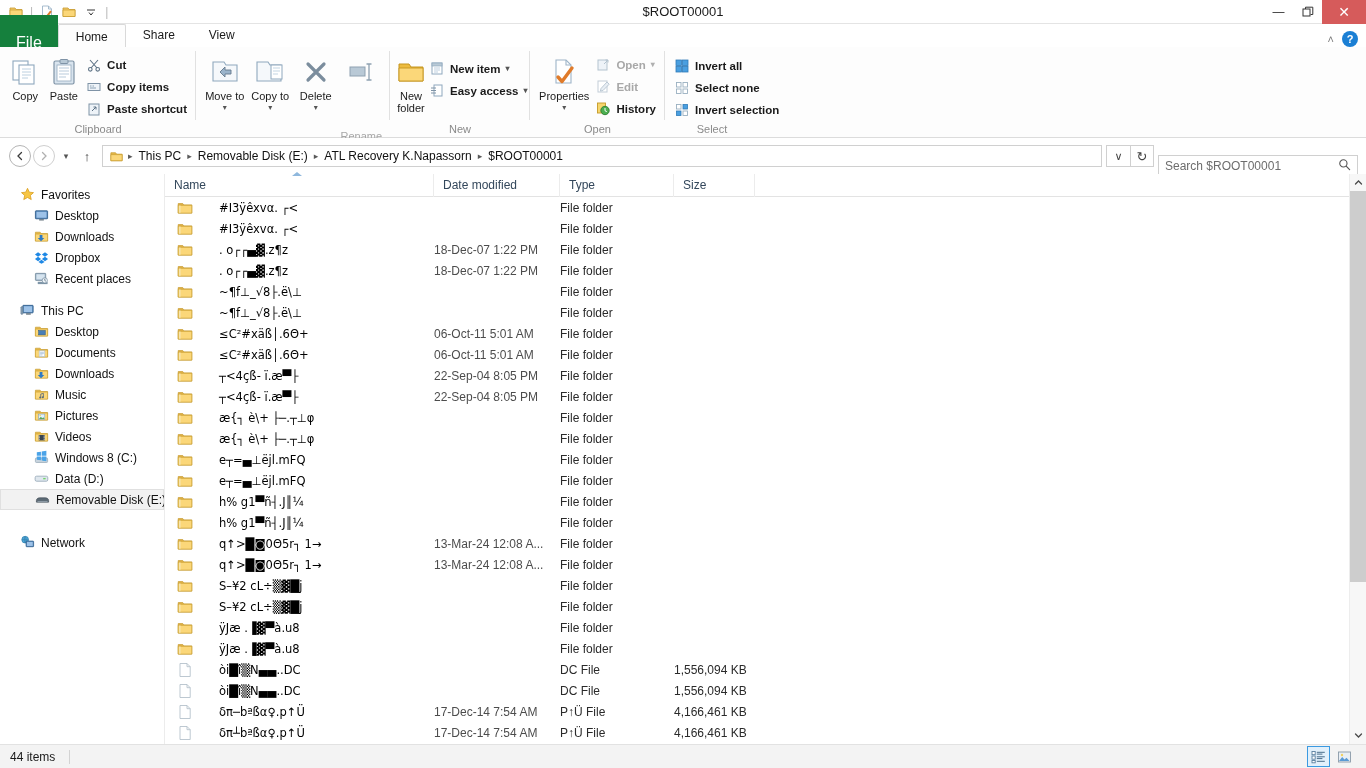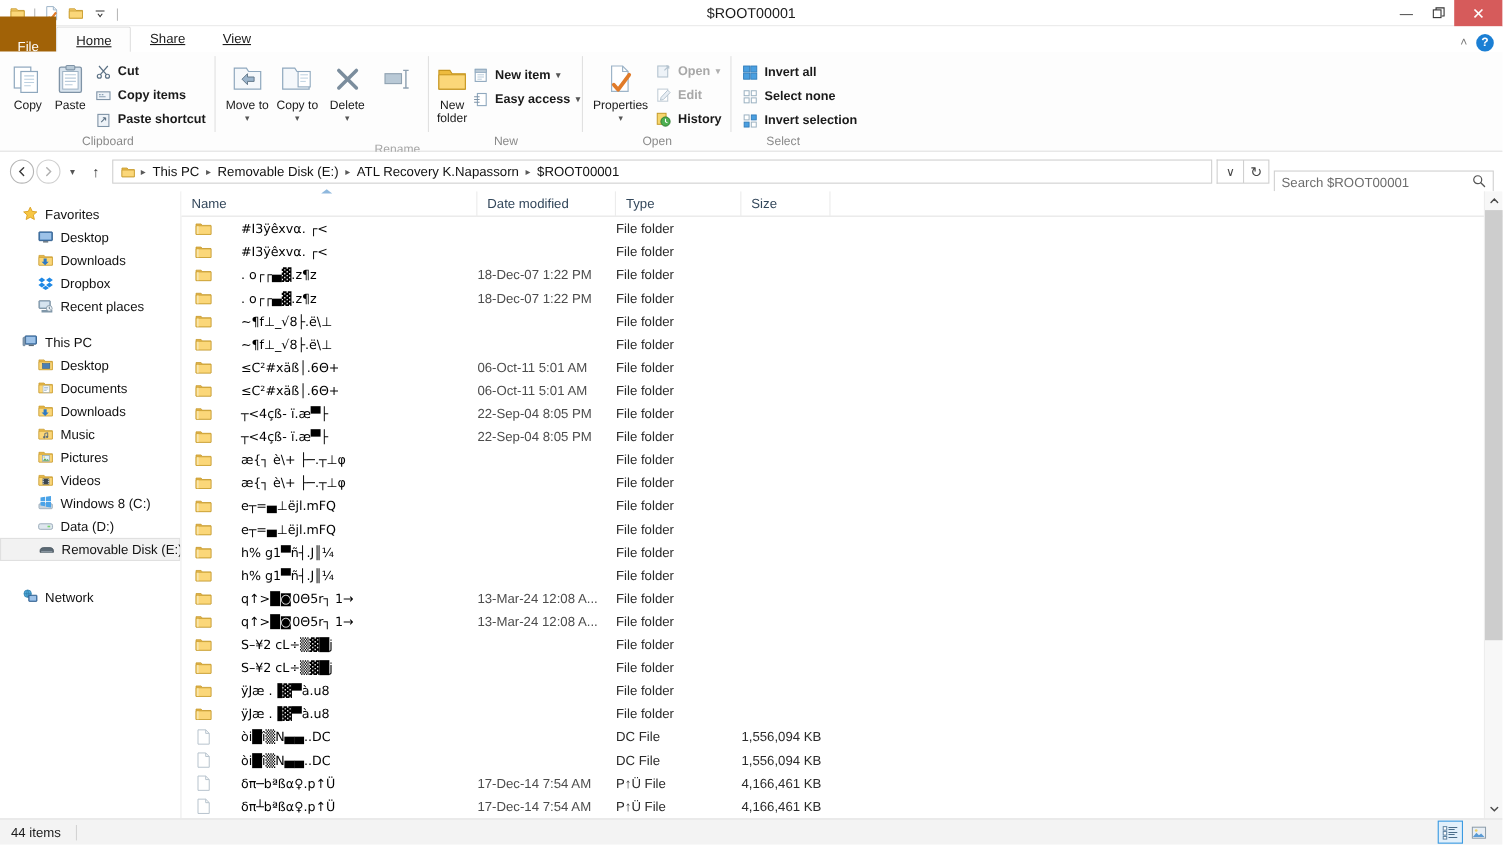--- a/index.html
+++ b/index.html
@@ -38,27 +38,26 @@
   }
   .winbtn.close { width: 44px; background: #d65b5b; color: #fff; font-size: 14px; }
 
   
   .tabstrip {
     position: absolute; top: 24px; left: 0; width: 1366px; height: 23px;
     background: #ffffff;
     display: flex; align-items: flex-end;
   }
   .tab-file {
-    background: #a16207; color: #fff; height: 23px; line-height: 23px;
-    padding: 16px 16px; font-size: 12px;
+    background: #15803d; color: #fff; height: 23px; line-height: 23px;
+    padding: 16px 16px; font-size: 16px;
   }
   .tab {
     height: 23px; line-height: 23px; padding: 0 17px; font-size: 12px;
     color: #1a1a1a;
-    text-decoration: underline;
   }
   .tab.active {
     background: #fdfdfd;
     border-left: 1px solid #d9d9d9; border-right: 1px solid #d9d9d9; border-top: 1px solid #d9d9d9;
     border-top-left-radius: 2px; border-top-right-radius: 2px;
     margin-bottom: -1px; height: 24px; line-height: 24px;
   }
   .tabstrip-right { margin-left: auto; display: flex; align-items: center; gap: 8px; padding-right: 8px; }
   .chev-up { color: #7a7a7a; font-size: 11px; }
   .helpbtn {

